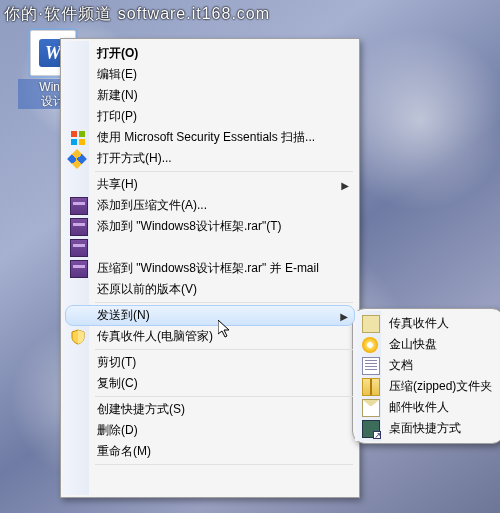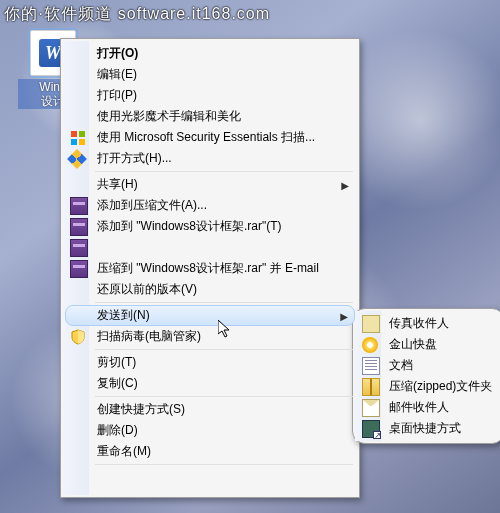--- a/index.html
+++ b/index.html
@@ -174,24 +174,24 @@
   <div id="main-menu" class="menu">
     <div class="iconcol"></div>
     <div class="itemwrap" id="main-items">
         <div class="item">
           <span style="font-weight: bold;">打开(O)</span>
         </div>
         <div class="item">
           <span>编辑(E)</span>
         </div>
         <div class="item">
+          <span>新建(N)</span>
+        </div>
+        <div class="item">
           <span>打印(P)</span>
-        </div>
-        <div class="item">
-          <span>使用光影魔术手编辑和美化</span>
         </div>
         <div class="item">
           <span class="mini-icon ico-win">
             <svg viewBox="0 0 14 14">
               <rect x="0" y="0" width="6" height="6" fill="#f25022"></rect>
               <rect x="8" y="0" width="6" height="6" fill="#7fba00"></rect>
               <rect x="0" y="8" width="6" height="6" fill="#00a4ef"></rect>
               <rect x="8" y="8" width="6" height="6" fill="#ffb900"></rect>
             </svg>
           </span>
@@ -229,21 +229,21 @@
           <span>发送到(N)</span>
           <span class="arrow">▶</span>
         </div>
         <div class="item">
           <span class="mini-icon ico-shield2">
             <svg viewBox="0 0 16 16">
               <path d="M8 1 L14 3 V8 C14 12 11 14 8 15 C5 14 2 12 2 8 V3 Z" fill="#ffd34d" stroke="#c48a00"></path>
               <path d="M8 1 L14 3 V8 C14 12 11 14 8 15 Z" fill="#ffe58a"></path>
             </svg>
           </span>
-          <span>扫描病毒(电脑管家)</span>
+          <span>传真收件人(电脑管家)</span>
         </div>
         <div class="sep"></div>
         <div class="item">
           <span>剪切(T)</span>
         </div>
         <div class="item">
           <span>复制(C)</span>
         </div>
         <div class="sep"></div>
         <div class="item">

